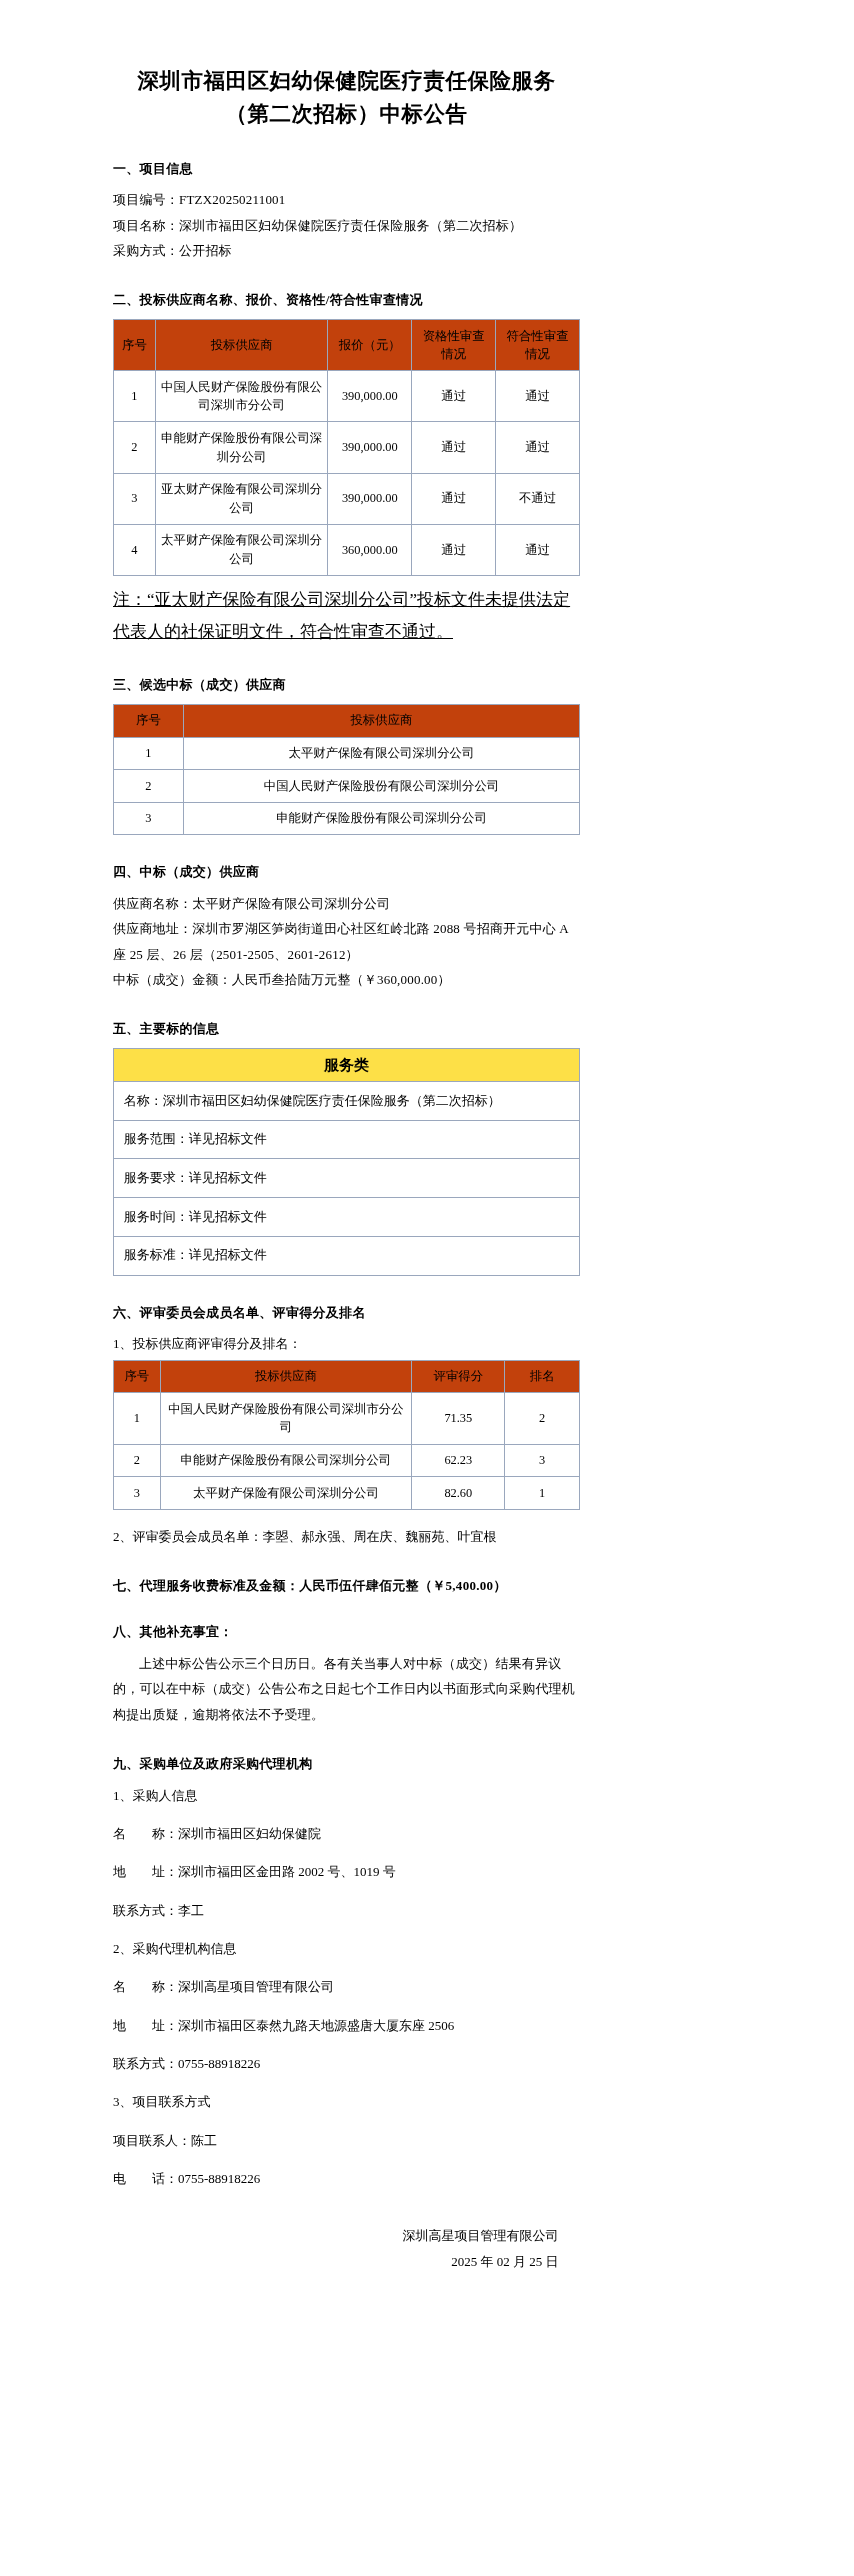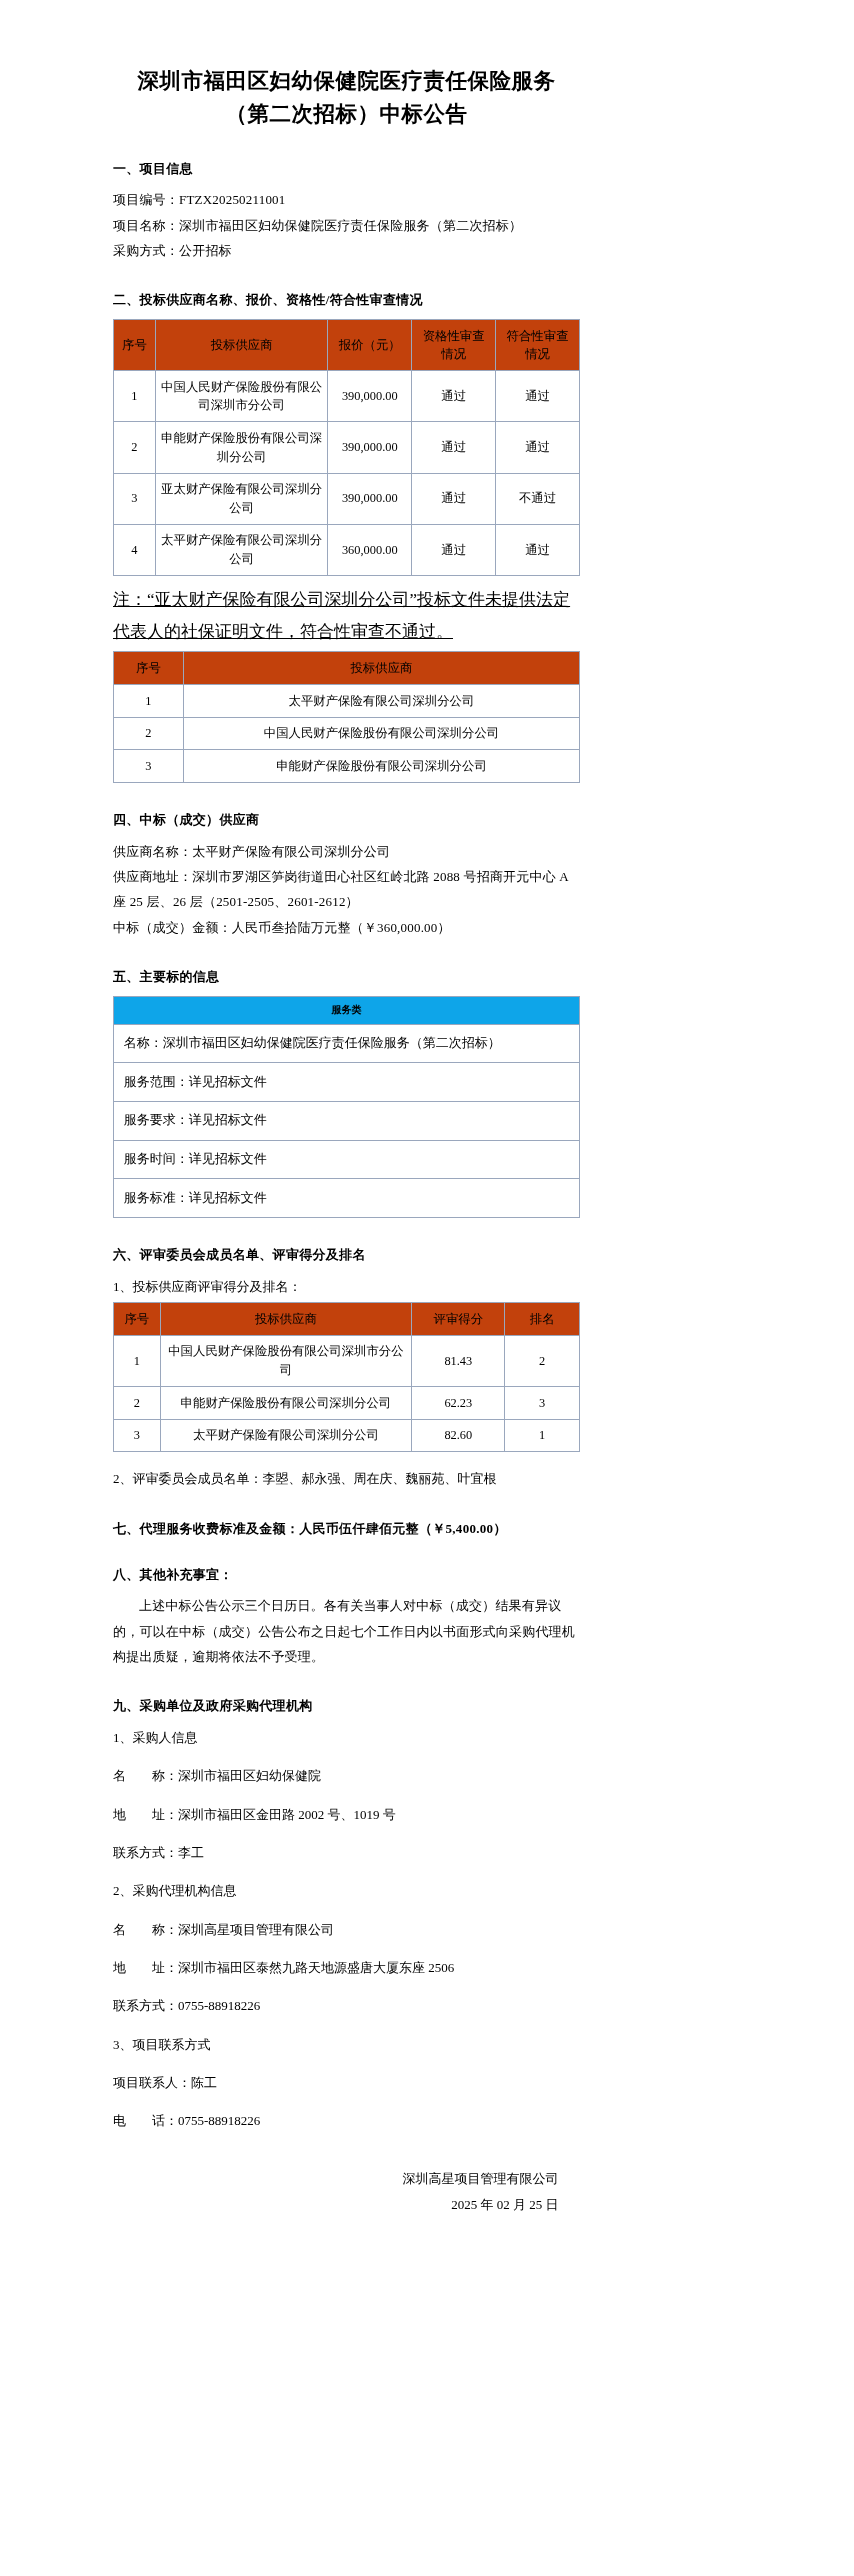--- a/index.html
+++ b/index.html
@@ -77,25 +77,25 @@
   }
   .subject-table {
     border-collapse: collapse;
     width: 100%;
     table-layout: fixed;
     margin-top: 3.2px;
     font-size: 13px;
   }
   .subject-table th {
     border: 0.5px solid #9aa7bd;
-    background: #0ea5e9;
+    background: #fde047;
     font-weight: bold;
     padding: 6.5px 4.3px;
     text-align: center;
-    font-size: 10px;
+    font-size: 15px;
   }
   .subject-table td {
     border: 0.5px solid #9aa7bd;
     padding: 6.5px 9.7px;
     text-align: left;
     line-height: 1.9;
     font-size: 13px;
   }
   .spacer-md { height: 14px; }
   .signature {
@@ -172,20 +172,21 @@
         <td>4</td>
         <td>太平财产保险有限公司深圳分公司</td>
         <td>360,000.00</td>
         <td>通过</td>
         <td>通过</td>
       </tr>
     </tbody>
   </table>
   <p class="note">注：“亚太财产保险有限公司深圳分公司”投标文件未提供法定代表人的社保证明文件，符合性审查不通过。</p>
 
+  <div class="section-head">三、候选中标（成交）供应商</div>
   <table class="grid">
     <colgroup>
         <col style="width:15%">
         <col style="width:85%">
       </colgroup>
     <thead>
       <tr>
         <th>序号</th>
         <th>投标供应商</th>
       </tr>
@@ -251,21 +252,21 @@
         <th>序号</th>
         <th>投标供应商</th>
         <th>评审得分</th>
         <th>排名</th>
       </tr>
     </thead>
     <tbody>
       <tr>
         <td>1</td>
         <td>中国人民财产保险股份有限公司深圳市分公司</td>
-        <td>81.43</td>
+        <td>71.35</td>
         <td>2</td>
       </tr>
       <tr>
         <td>2</td>
         <td>申能财产保险股份有限公司深圳分公司</td>
         <td>62.23</td>
         <td>3</td>
       </tr>
       <tr>
         <td>3</td>

